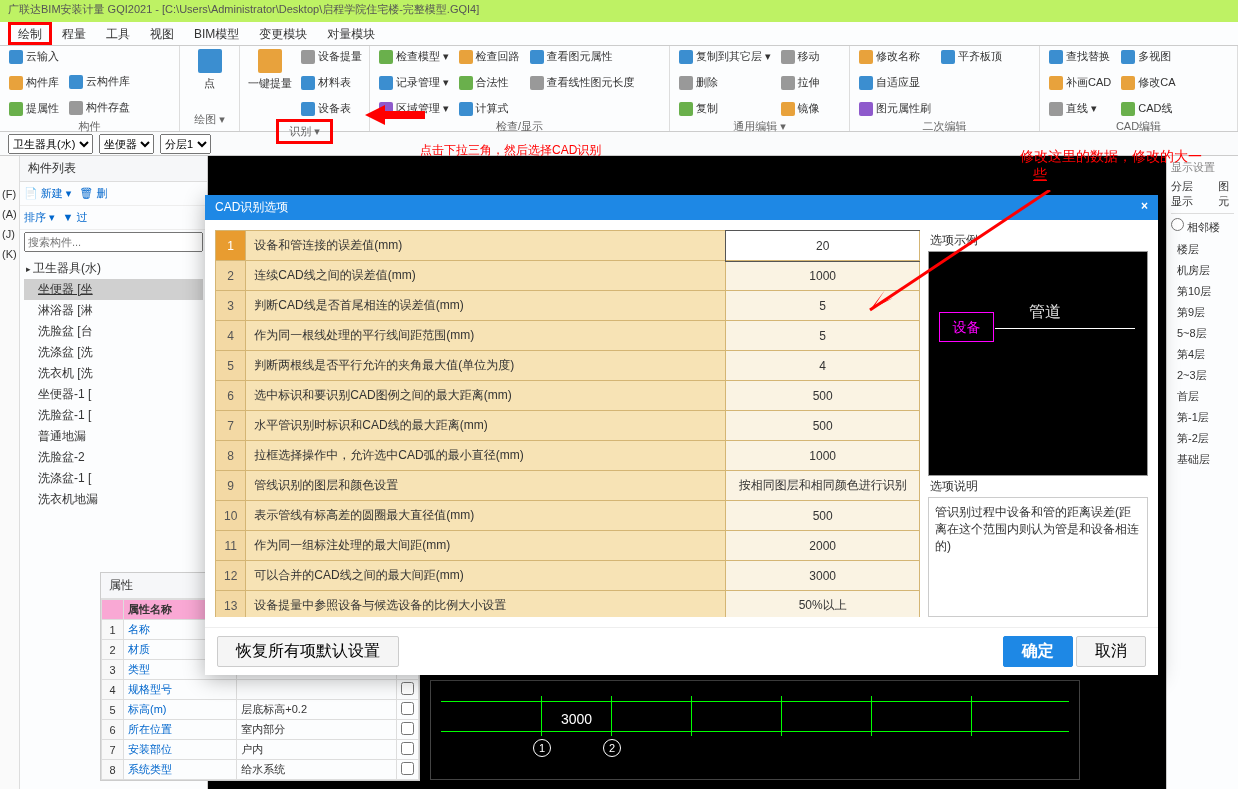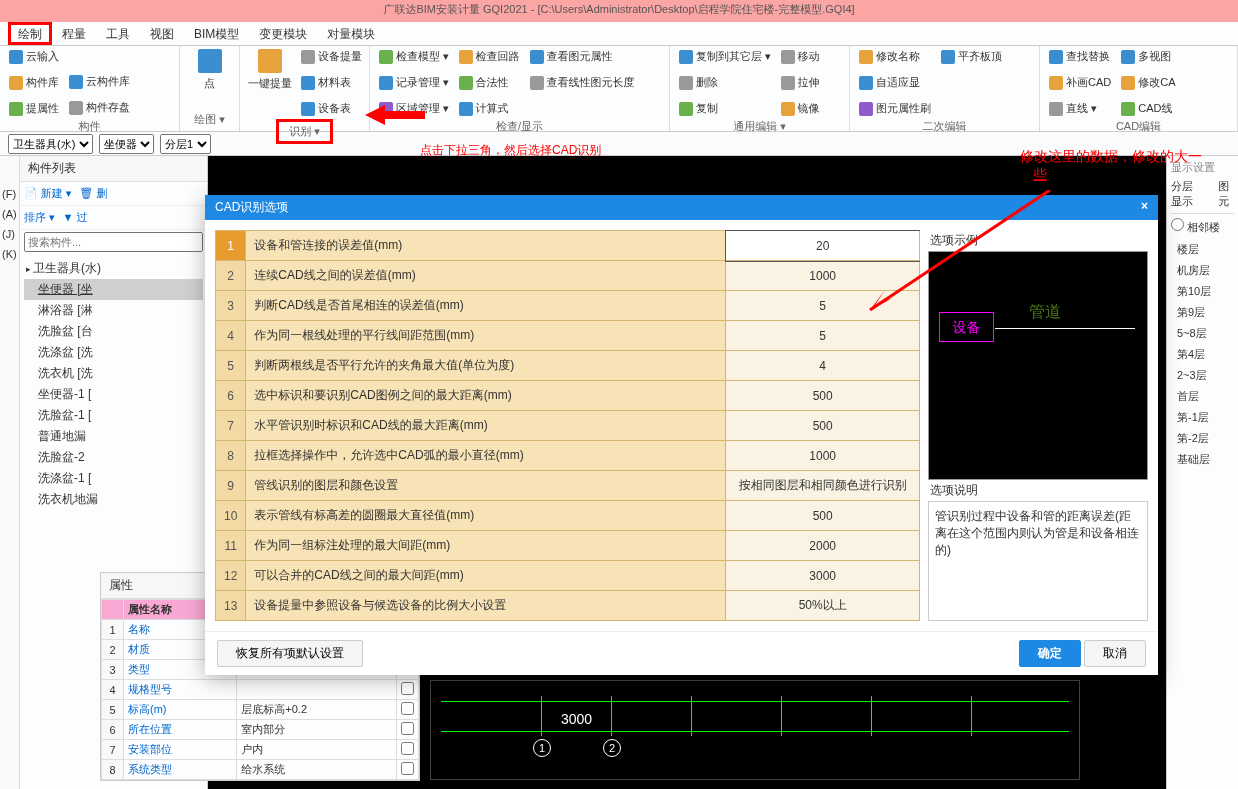--- a/index.html
+++ b/index.html
@@ -1,18 +1,18 @@
 <!DOCTYPE html>
 <html><head>
 <meta charset="utf-8">
 <style>
   * { box-sizing: border-box; margin: 0; padding: 0; font-family: "Microsoft YaHei", sans-serif; }
   body { background: #f0f0f0; font-size: 12px; color: #333; width: 1238px; height: 789px; overflow: hidden; position: relative; }
   
-  .titlebar { height: 22px; background: #fca5a5; padding: 2px 0; color: #555; font-size: 11px; text-align: center; }
+  .titlebar { height: 22px; background: #bef264; padding: 2px 8px; color: #555; font-size: 11px; }
   
   .menubar { height: 24px; background: #fcfdfe; border-bottom: 1px solid #ccc; display: flex; padding-left: 8px; }
   .menubar .menu-item { padding: 4px 10px; cursor: pointer; font-size: 12px; }
   .menubar .menu-item.highlight { border: 3px solid red; padding: 1px 7px; }
   
   .ribbon { height: 86px; background: #fcfdfe; border-bottom: 1px solid #ccc; display: flex; }
   .ribbon-group { border-right: 1px solid #ddd; padding: 2px 6px; display: flex; flex-direction: column; position: relative; }
   .ribbon-group .group-content { flex: 1; display: flex; gap: 4px; }
   .ribbon-group .group-label { text-align: center; font-size: 11px; color: #666; padding: 2px; }
   .ribbon-col { display: flex; flex-direction: column; gap: 9px; }
@@ -72,26 +72,26 @@
   .opt-table td.idx { width:26px; text-align:center; background:#f3d9a4; color:#555;}
   .opt-table td.label { background:#f7e3b5; color:#333; width:480px; }
   .opt-table td.val { background:#faf3e3; text-align:center; }
   .opt-table tr.selected td.idx { background:#e89c30; color:#fff;}
   .opt-table tr.selected td.val { background:#fff; outline:1px solid #555;}
   
   .modal-side { width:220px; display:flex; flex-direction:column; }
   .modal-side .box-label { font-size:12px; padding:2px; }
   .preview { flex:1; background:#000; border:1px solid #999; position:relative; min-height:200px;}
   .preview .dev-box { position:absolute; left:10px; top:60px; width:55px; height:30px; border:1px solid magenta; color:magenta; font-size:14px; text-align:center; line-height:28px; }
-  .preview .pipe-label { position:absolute; left:100px; top:50px; color:#4d7c0f; font-size:16px;}
+  .preview .pipe-label { position:absolute; left:100px; top:50px; color:#e5e5e5; font-size:16px;}
   .preview .pipe-line { position:absolute; left:66px; top:76px; width:140px; height:1px; background:#fff;}
   .desc-box { border:1px solid #ccc; padding:6px; font-size:12px; height:120px; }
   
   .modal-footer { padding:8px 12px; display:flex; justify-content:space-between; border-top:1px solid #eee;}
-  .btn { padding:4px 18px; font-size:12px; border:1px solid #ccc; background:#f5f5f5; cursor:pointer; border-radius:2px;}
+  .btn { padding:4px 18px; font-size:16px; border:1px solid #ccc; background:#f5f5f5; cursor:pointer; border-radius:2px;}
   .btn.primary { background:#1e88e5; color:#fff; border-color:#1e88e5;font-weight:bold;}
   
   
   .anno-arrow1 { position:absolute; left:365px; top:100px; color:red; font-size:30px; z-index:200; pointer-events:none;}
   .anno-text1 { position:absolute; left:420px; top:142px; color:red; font-size:12px; z-index:200; pointer-events:none;text-align:center;}
   .anno-arrow2 { position:absolute; left:855px; top:190px; width:200px; height:140px; z-index:200; pointer-events:none;}
   .anno-text2 { position:absolute; left:1020px; top:148px; color:red; font-size:14px; z-index:200; pointer-events:none;}
   .anno-text2b { position:absolute; left:1033px; top:166px; color:red; font-size:14px; z-index:200; text-decoration:underline; pointer-events:none;}
 
   .bottom-canvas { position:absolute; left:430px; top:680px; width:650px; height:100px; background:#000; border:1px solid #444;}

